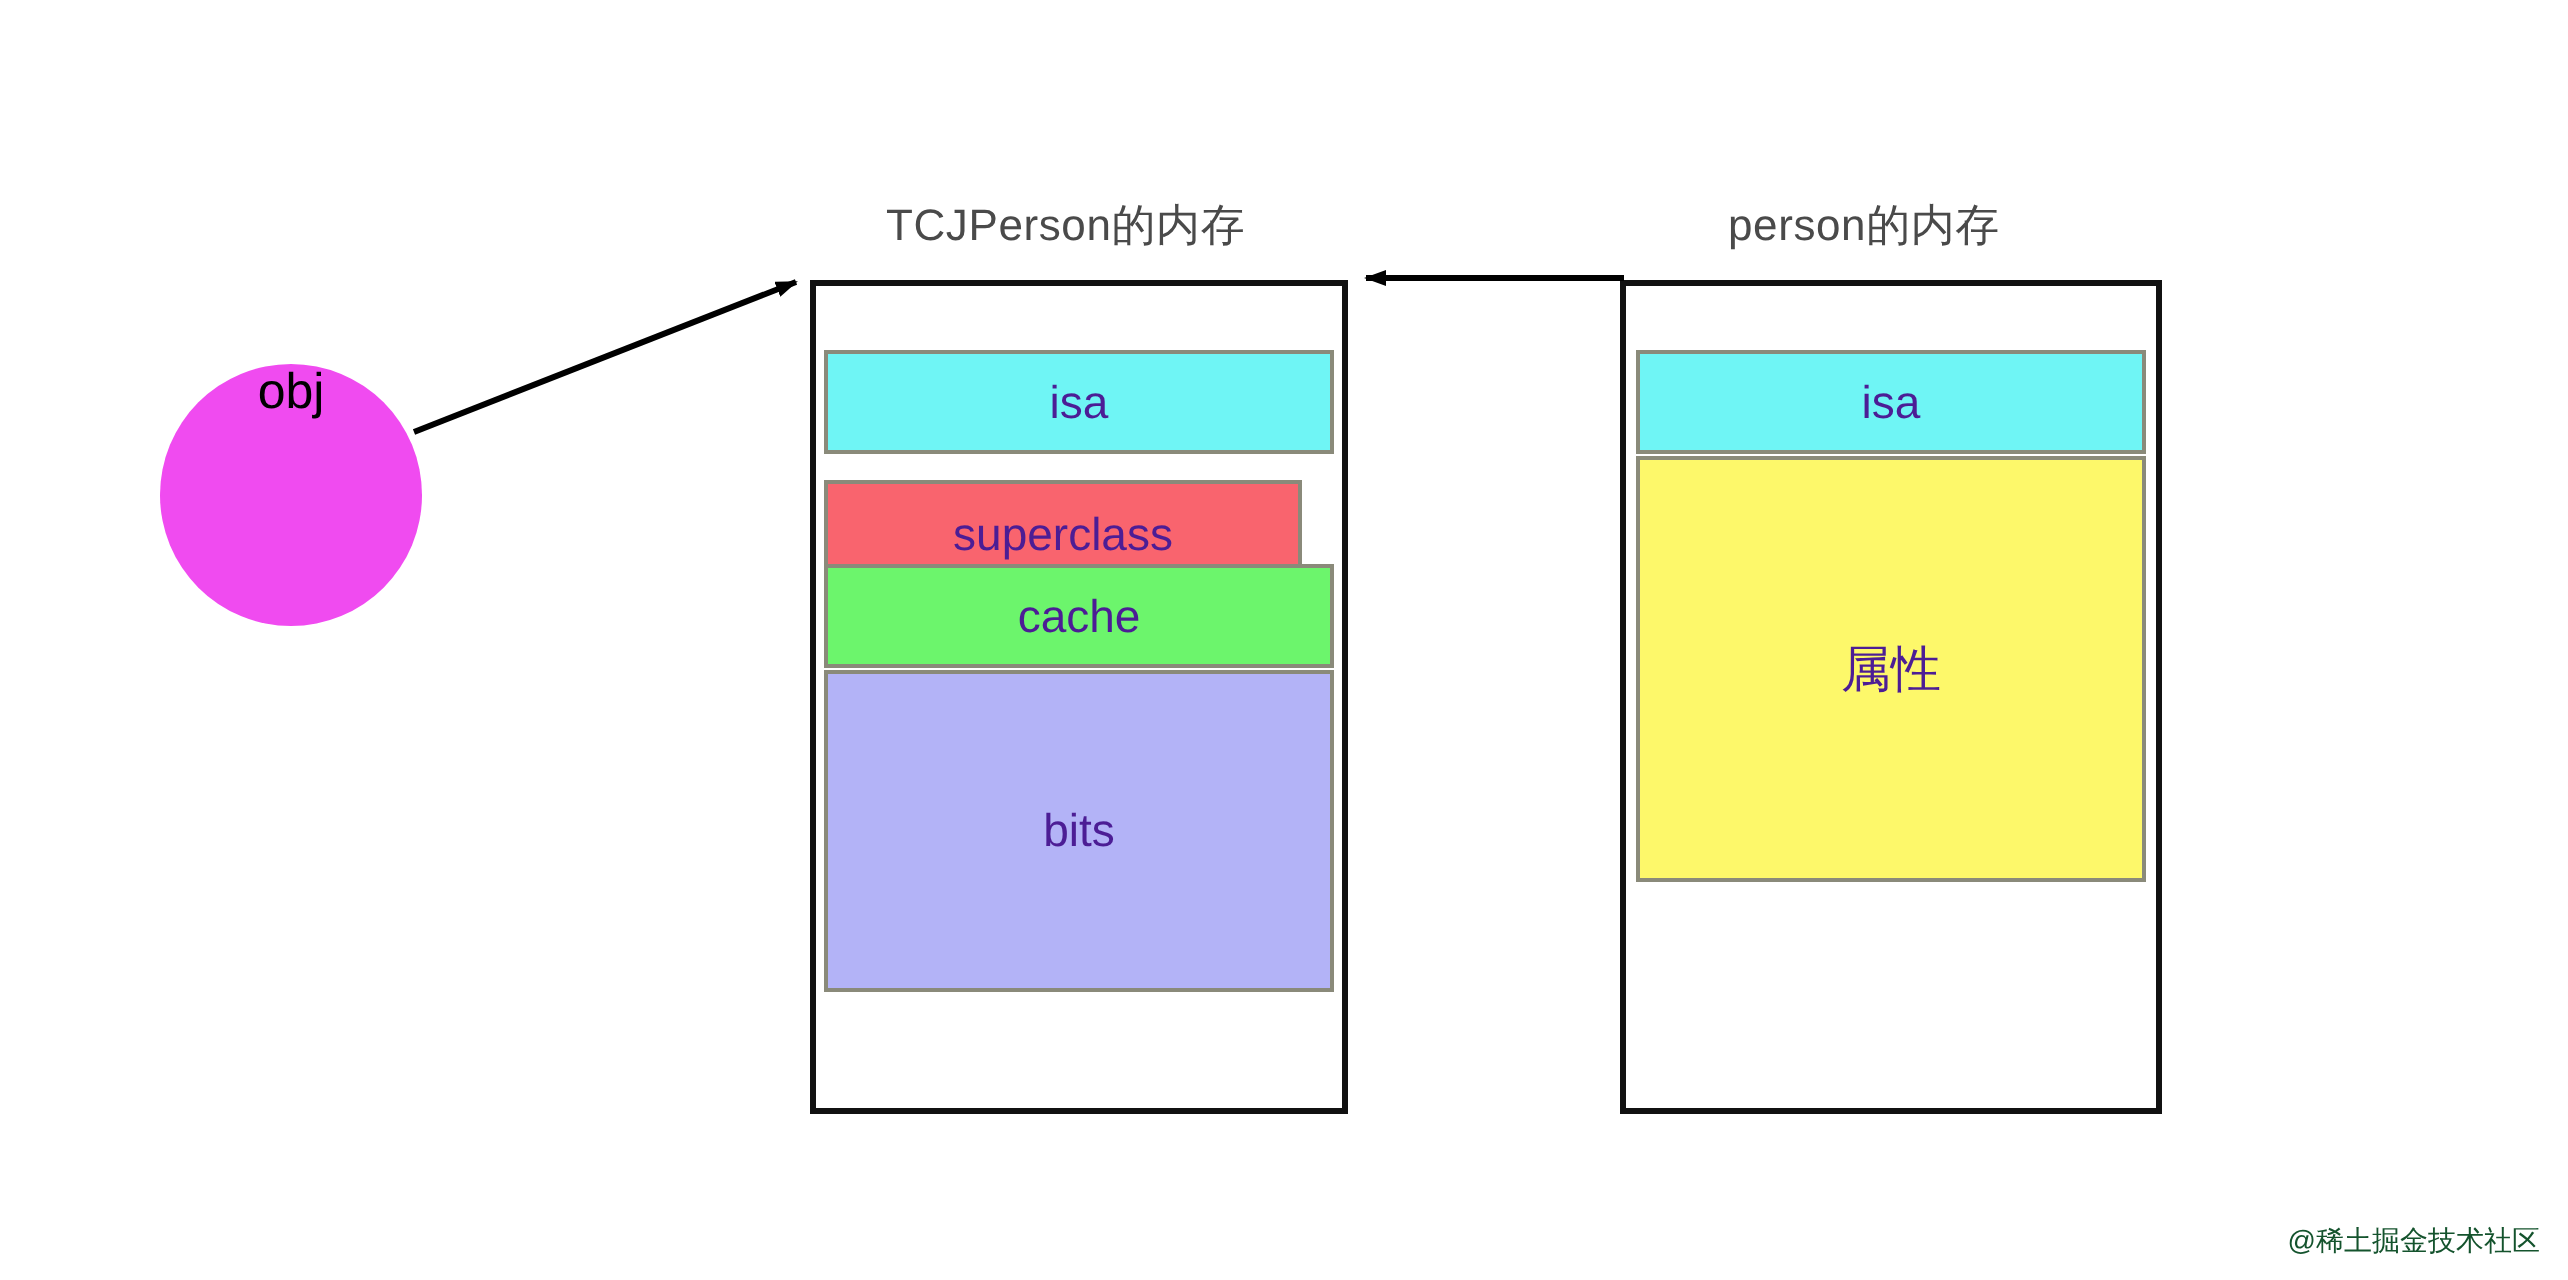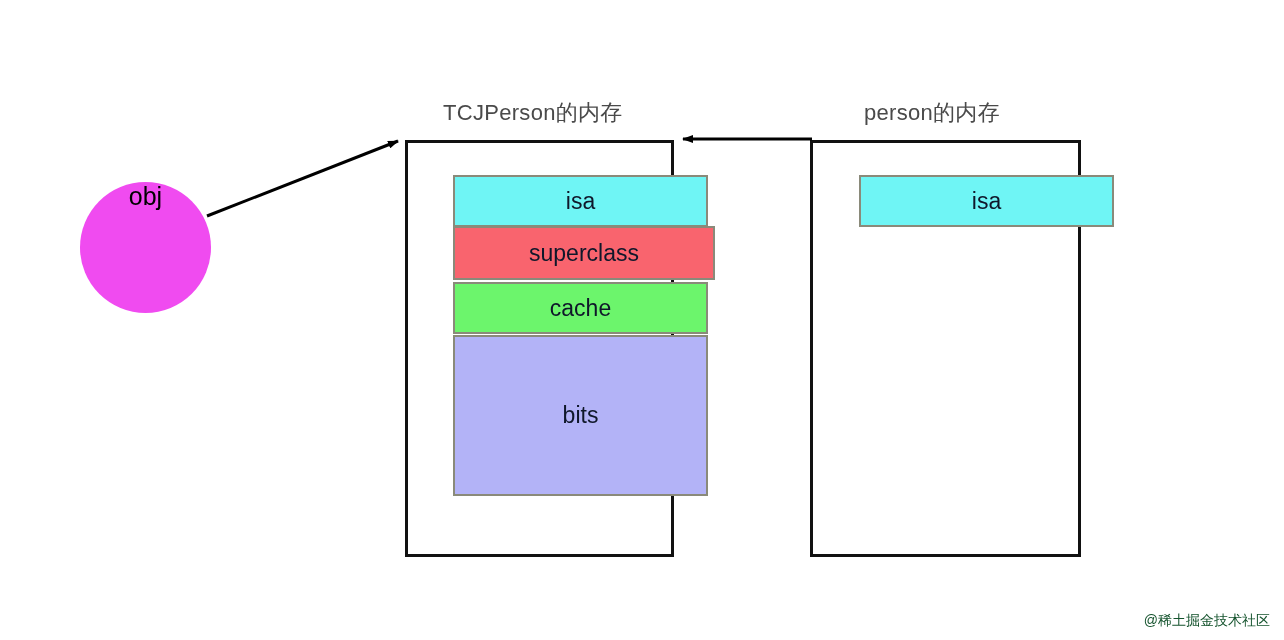--- a/index.html
+++ b/index.html
@@ -44,30 +44,29 @@
   #object-memory-box { left: 810px; top: 140px; width: 271px; height: 417px; }
 
   
   .mem-block {
     position: absolute;
     box-sizing: border-box;
     border: 2px solid #8a8a7a;
     display: flex;
     align-items: center;
     justify-content: center;
-    color: #0f172a;
+    color: #4c1d95;
     font-size: 23px;
     font-family: "Liberation Sans", "DejaVu Sans", sans-serif;
-    margin-left: 41px;
   }
   .mem-block.cjk { font-size: 25px; }
 
   
   #block-isa-class        { left: 412px; top: 175px; width: 255px; height: 52px; }
-  #block-superclass       { left: 412px; top: 226px; width: 262px; height: 54px; }
+  #block-superclass       { left: 412px; top: 240px; width: 239px; height: 54px; }
   #block-cache            { left: 412px; top: 282px; width: 255px; height: 52px; }
   #block-bits             { left: 412px; top: 335px; width: 255px; height: 161px; }
 
   
   #block-isa-object       { left: 818px; top: 175px; width: 255px; height: 52px; }
   #block-properties       { left: 818px; top: 228px; width: 255px; height: 213px; }
 
   
   #obj-circle {
     position: absolute;
@@ -131,20 +130,23 @@
   <div class="mem-block" id="block-cache" style="background:#6cf56c">
     <span>cache</span>
   </div>
 
   <div class="memory-box" id="object-memory-box"></div>
 
   <div class="mem-block" id="block-isa-object" style="background:#6ff5f5">
     <span>isa</span>
   </div>
 
+  <div class="mem-block cjk" id="block-properties" style="background:#fdf86a">
+    <span>属性</span>
+  </div>
 
   <svg id="arrows" viewBox="0 0 1284 640">
     <defs>
       <marker id="arrowhead-right" markerWidth="11" markerHeight="8" refX="10" refY="4" orient="auto" markerUnits="userSpaceOnUse">
         <path d="M0,0 L11,4 L0,8 z" fill="#000000"></path>
       </marker>
       <marker id="arrowhead-left" markerWidth="11" markerHeight="8" refX="10" refY="4" orient="auto" markerUnits="userSpaceOnUse">
         <path d="M0,0 L11,4 L0,8 z" fill="#000000"></path>
       </marker>
     </defs>

